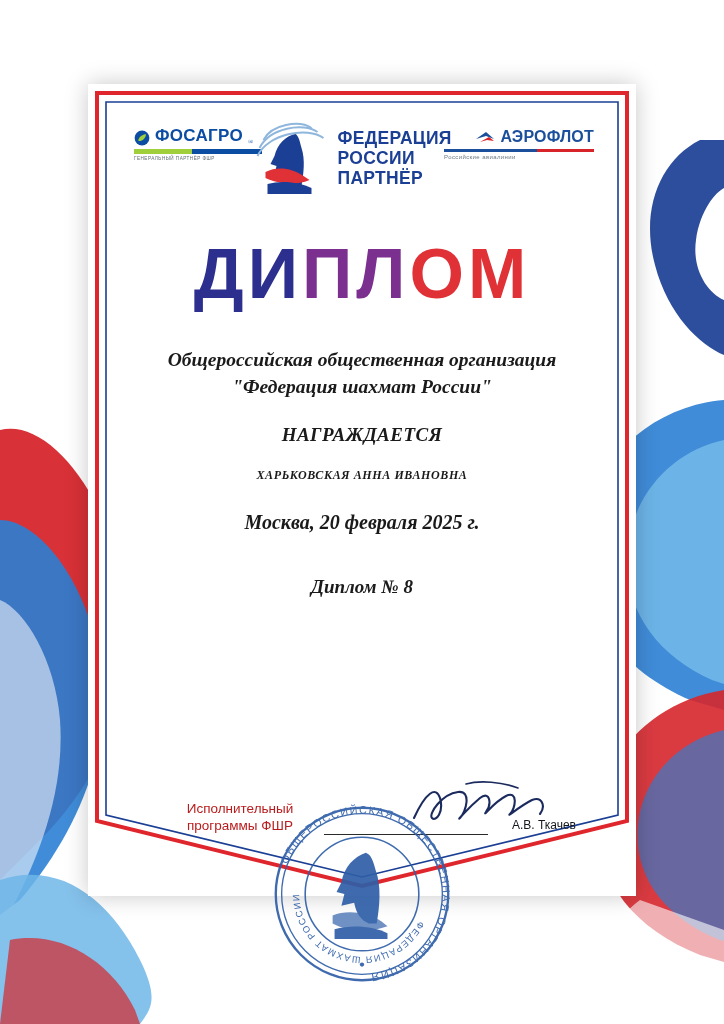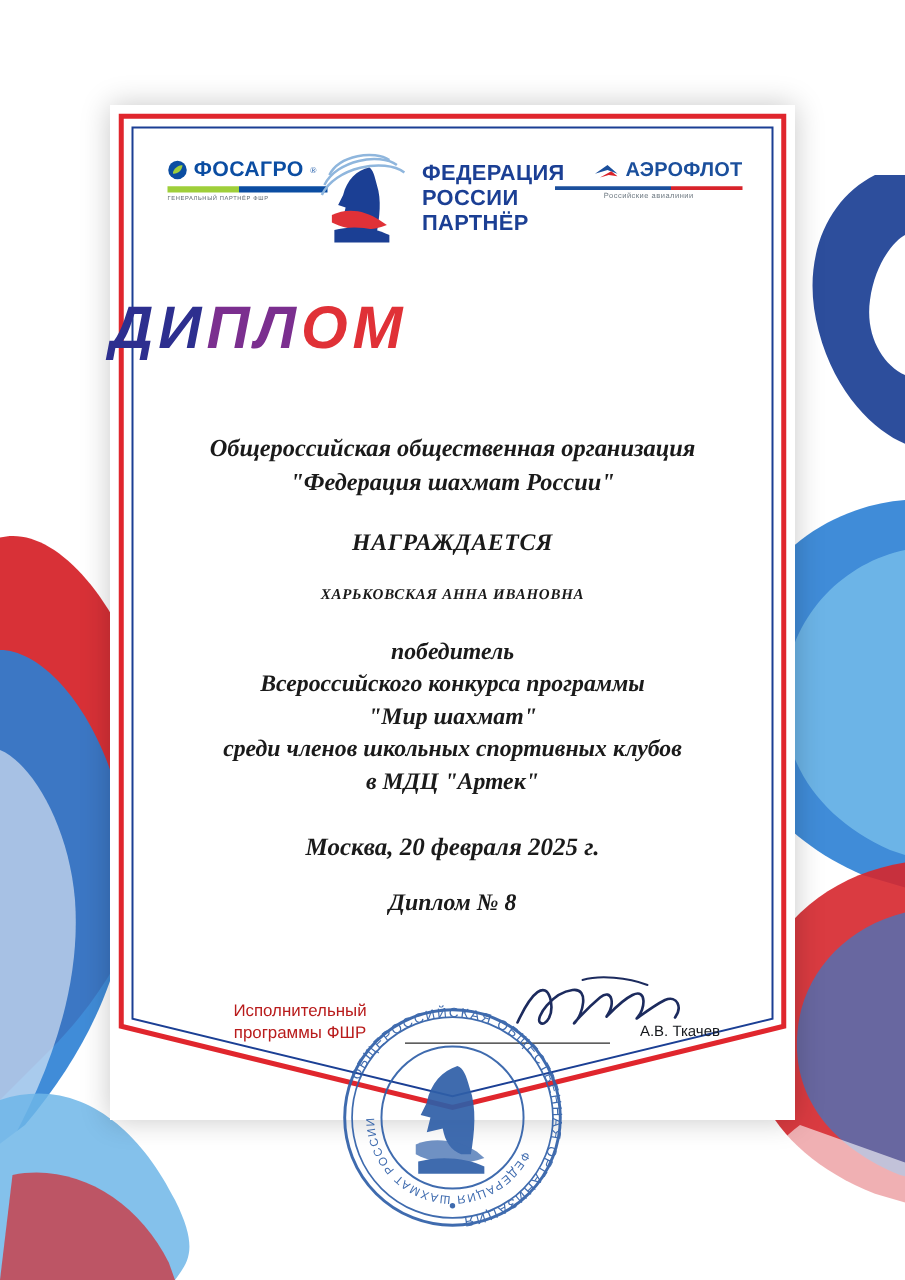--- a/index.html
+++ b/index.html
@@ -52,21 +52,21 @@
 
   .fosagro {
     position: absolute;
     left: 8px;
     top: 12px;
     width: 130px;
     text-align: left;
   }
   .fosagro-row {
     display: flex;
-    align-items: center;
+    align-items: flex-end;
     gap: 5px;
   }
   .fosagro-name {
     font-family: "Liberation Sans", sans-serif;
     font-weight: bold;
     font-size: 17px;
     color: #0b4da2;
     letter-spacing: 0.3px;
   }
   .fosagro-tm {
@@ -87,21 +87,21 @@
     letter-spacing: 0.5px;
     color: #5f6a72;
     white-space: nowrap;
   }
 
   .aeroflot {
     position: absolute;
     right: 4px;
     top: 14px;
     width: 150px;
-    text-align: center;
+    text-align: left;
   }
   .aeroflot-row {
     display: flex;
     align-items: center;
     justify-content: flex-end;
     gap: 5px;
   }
   .aeroflot-name {
     font-family: "Liberation Sans", sans-serif;
     font-weight: bold;
@@ -142,28 +142,27 @@
     color: #1b3f94;
     letter-spacing: .3px;
   }
 
   
   .title {
     position: absolute;
     top: 155px;
     left: 0;
     right: 0;
-    text-align: left;
-    font-family: "Liberation Sans", sans-serif;
-    font-weight: bold;
-    font-size: 48px;
+    text-align: center;
+    font-family: "Liberation Sans", sans-serif;
+    font-weight: bold;
+    font-size: 70px;
     letter-spacing: 4px;
     line-height: 1;
     white-space: nowrap;
-    font-style: italic;
   }
   .title span { display: inline-block; }
   .t-blue  { color: #2d2f8f; }
   .t-mid   { color: #7b2f8f; }
   .t-red   { color: #e03137; }
 
   
   .body-text {
     position: absolute;
     top: 262px;
@@ -204,21 +203,21 @@
     line-height: 26px;
   }
   .place-date {
     margin-top: 28px;
     font-family: "Liberation Serif", serif;
     font-style: italic;
     font-weight: bold;
     font-size: 20px;
   }
   .docnum {
-    margin-top: 22px;
+    margin-top: 42px;
     font-family: "Liberation Serif", serif;
     font-style: italic;
     font-weight: bold;
     font-size: 19px;
   }
 
   
   .sign-block {
     position: absolute;
     top: 716px;
@@ -360,27 +359,20 @@
   <div class="body-text">
     <div class="org">
       <div>Общероссийская общественная организация</div>
       <div>"Федерация шахмат России"</div>
     </div>
 
     <div class="awarded">НАГРАЖДАЕТСЯ</div>
 
     <div class="recipient">ХАРЬКОВСКАЯ АННА ИВАНОВНА</div>
 
-    <div class="reason">
-      <div>победитель</div>
-      <div>Всероссийского конкурса программы</div>
-      <div>"Мир шахмат"</div>
-      <div>среди членов школьных спортивных клубов</div>
-      <div>в МДЦ "Артек"</div>
-    </div>
 
     <div class="place-date">Москва, 20 февраля 2025 г.</div>
 
     <div class="docnum">Диплом № 8</div>
   </div>
 
   <div class="sign-block">
     <div class="sign-title">
       <div>Исполнительный</div>
       <div>программы ФШР</div>

